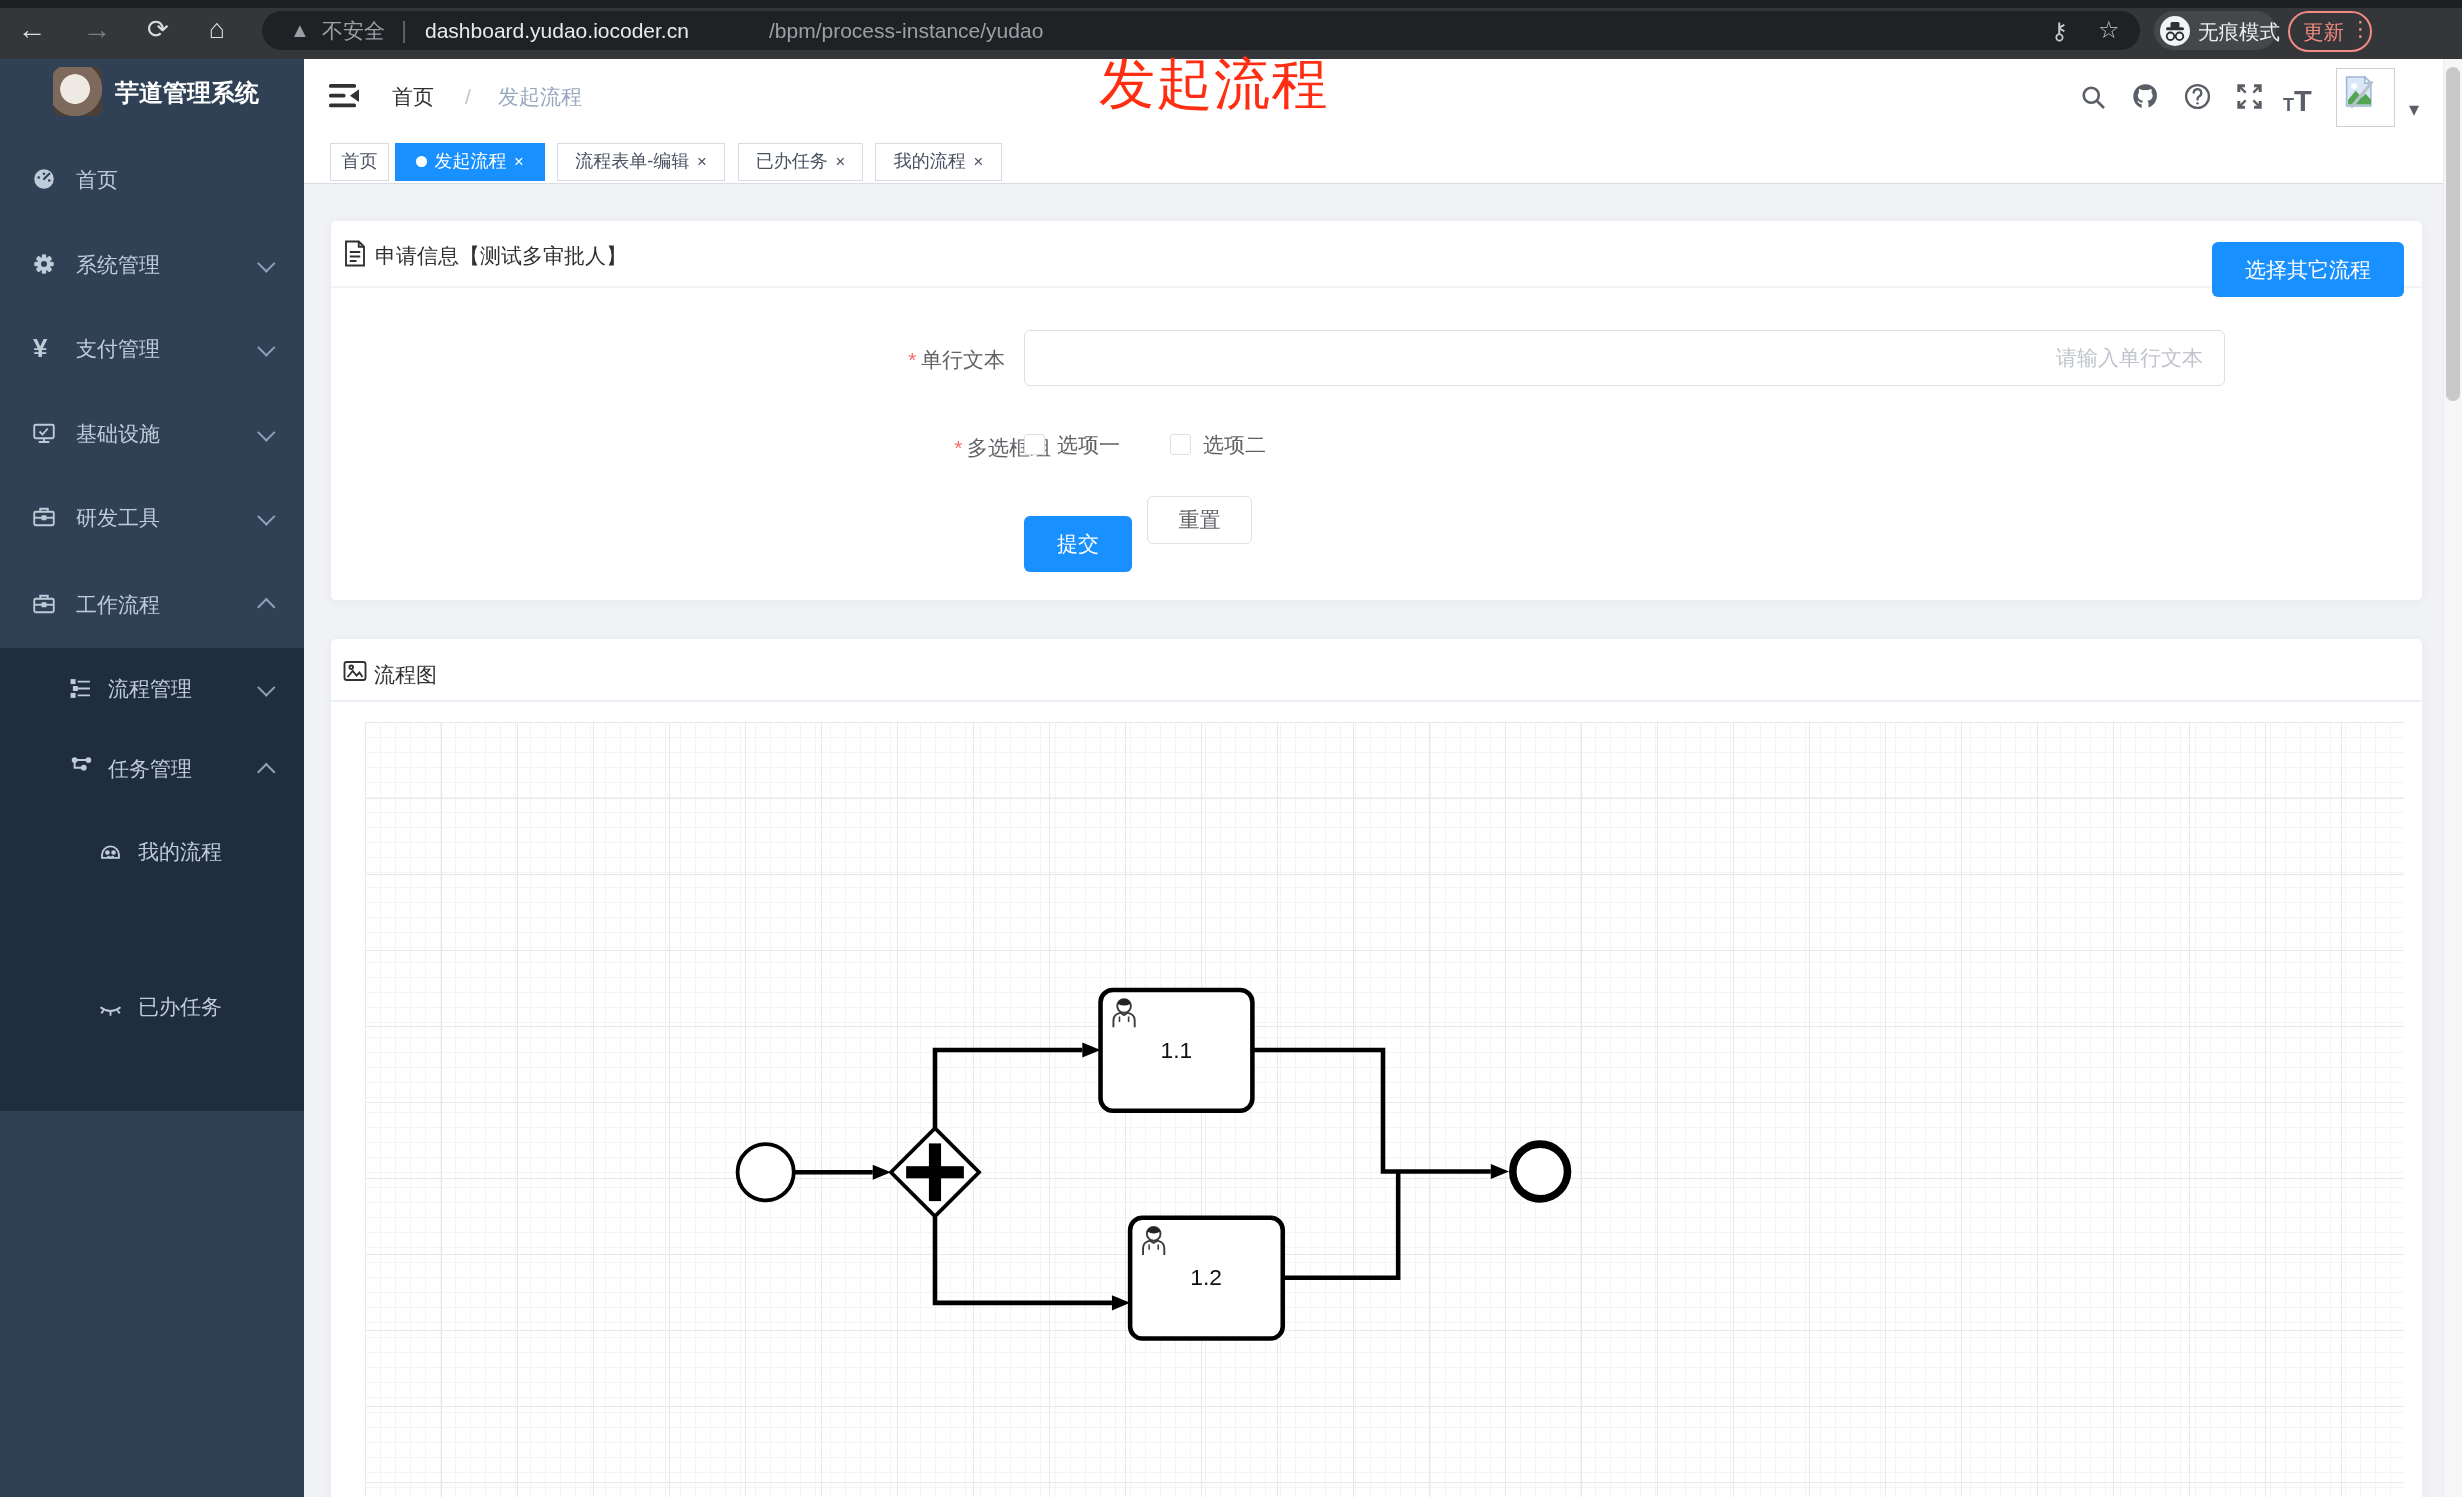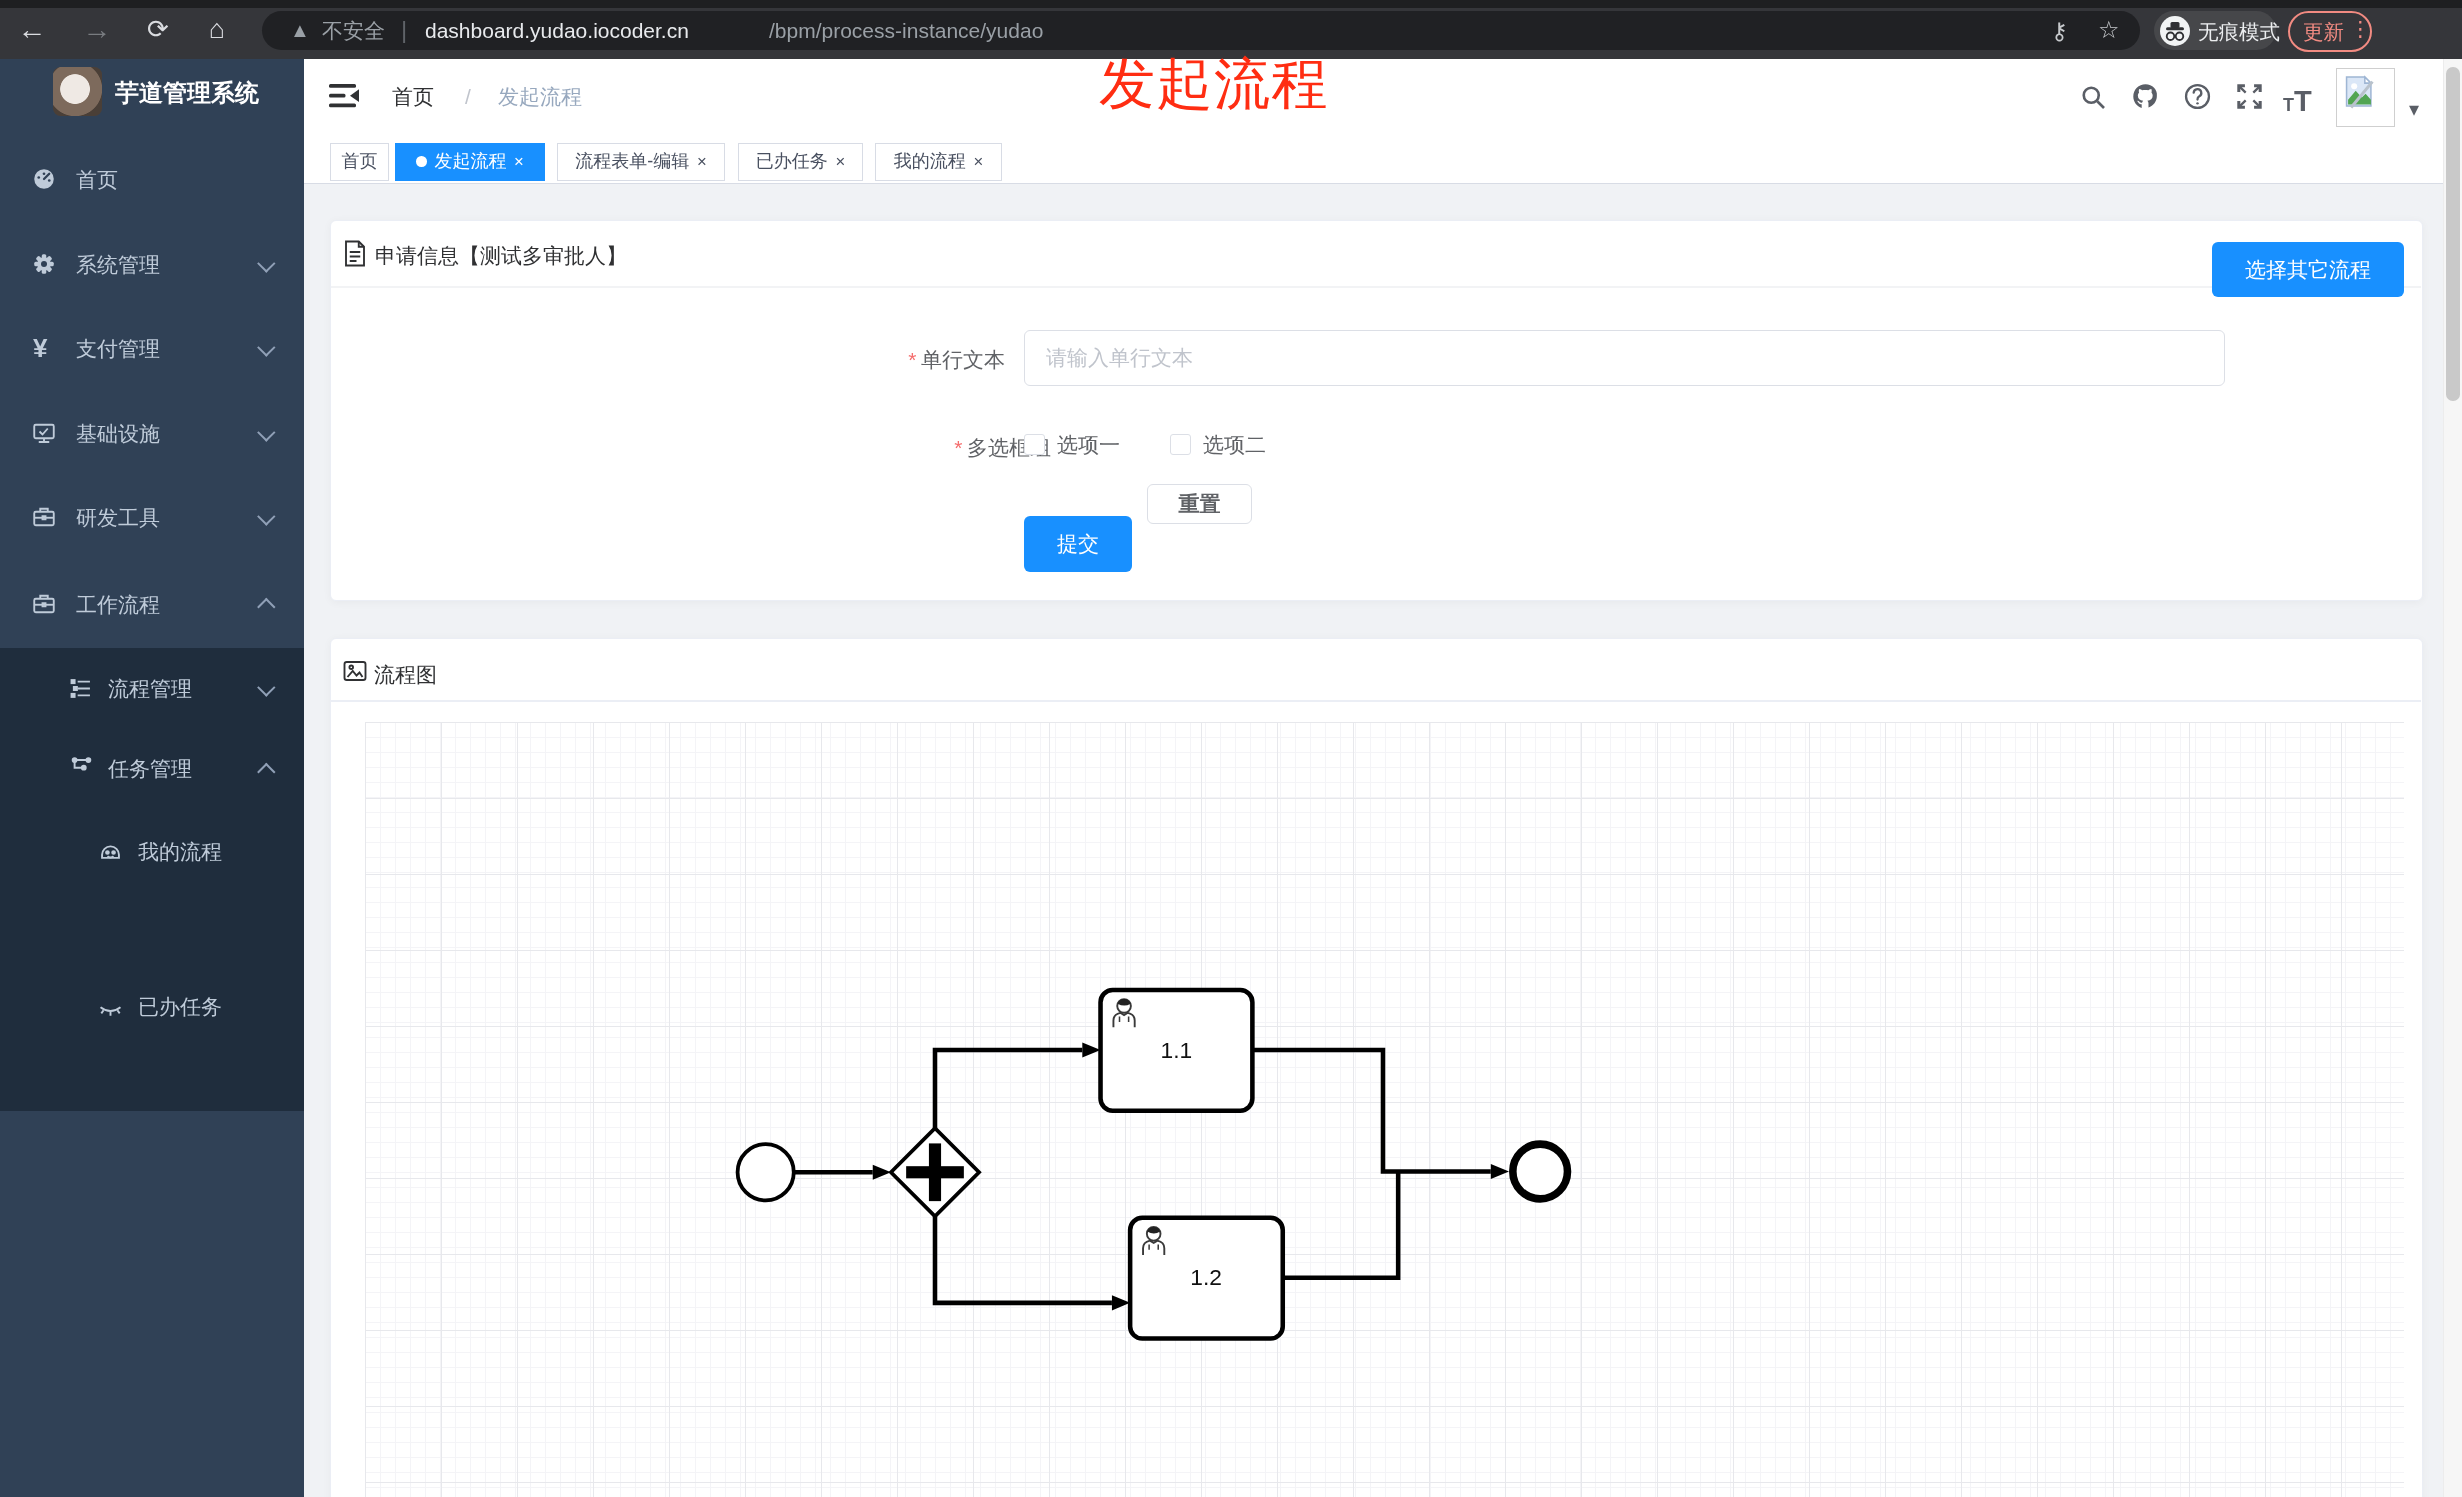--- a/index.html
+++ b/index.html
@@ -33,21 +33,21 @@
   .tag.active{background:#1890ff;border-color:#1890ff;color:#fff;}
   .tagx{font-size:16.7px;margin-left:7.6px;}
   
   .card{background:#fff;border:1.5px solid #ebeef5;border-radius:6px;box-shadow:0 1.5px 9px rgba(0,0,0,.04);box-sizing:border-box;}
   .cardtitle{font-size:21px;color:#303133;}
   .btn{display:flex;align-items:center;justify-content:center;font-size:21px;border-radius:6px;cursor:pointer;box-sizing:border-box;}
   .btn.primary{background:#1890ff;color:#fff;}
   .btn.plain{background:#fff;border:1.5px solid #dcdfe6;color:#606266;}
   .flabel{font-size:21px;color:#606266;text-align:right;}
   .star{color:#f56c6c;margin-right:4.6px;}
-  input.el-input{position:absolute;box-sizing:border-box;border:1.5px solid #dcdfe6;border-radius:6px;font-size:21px;padding:13px 21px;color:#606266;outline:none;font-family:inherit;background:#fff;}
+  input.el-input{position:absolute;box-sizing:border-box;border:1.5px solid #dcdfe6;border-radius:6px;font-size:21px;padding:13px 21px;color:#606266;outline:none;font-family:inherit;background:#fff;text-align:right;}
   input.el-input::placeholder{color:#c0c4cc;}
   .cbox{width:21px;height:21px;border:1.5px solid #dcdfe6;border-radius:3px;background:#fff;box-sizing:border-box;cursor:pointer;}
   .cblabel{font-size:21px;color:#606266;line-height:24px;cursor:pointer;}
   
   .canvas{left:365px;top:722px;width:2039px;height:776px;background-color:#fff;
     background-image:
       linear-gradient(to right,#e7e8ec 1.5px,transparent 1.5px),
       linear-gradient(to bottom,#e7e8ec 1.5px,transparent 1.5px),
       linear-gradient(to right,#f4f4f7 1.5px,transparent 1.5px),
       linear-gradient(to bottom,#f4f4f7 1.5px,transparent 1.5px);
@@ -322,21 +322,21 @@
     <span class="star">*</span><span>多选框组</span>
   </div>
   <div class="abs cbox" style="left:1024px;top:434px;"></div>
   <div class="abs cblabel" style="left:1057px;top:433px;">选项一</div>
   <div class="abs cbox" style="left:1170px;top:434px;"></div>
   <div class="abs cblabel" style="left:1203px;top:433px;">选项二</div>
 
   <div class="abs btn primary" style="left:1024px;top:516px;width:108px;height:56px;">
     <span>提交</span>
   </div>
-  <div class="abs btn plain" style="left:1147px;top:484px;width:105px;height:40px;font-weight:bold;">
+  <div class="abs btn plain" style="left:1147px;top:496px;width:105px;height:48px;">
     <span>重置</span>
   </div>
 
   <div class="abs card" style="left:330px;top:638px;width:2093px;height:911px;border-radius:6px 6px 0 0;"></div>
   <div class="abs" style="left:343px;top:659px;">
     <svg width="24" height="24" viewBox="0 0 32 32" fill="none" stroke="#303133" stroke-width="2.5">
         <rect x="2" y="4" width="28" height="24" rx="3"></rect>
         <path d="M6 24 l7-8 5 6 4-4 4 6"></path>
         <circle cx="11" cy="11" r="2.4"></circle>
       </svg>

